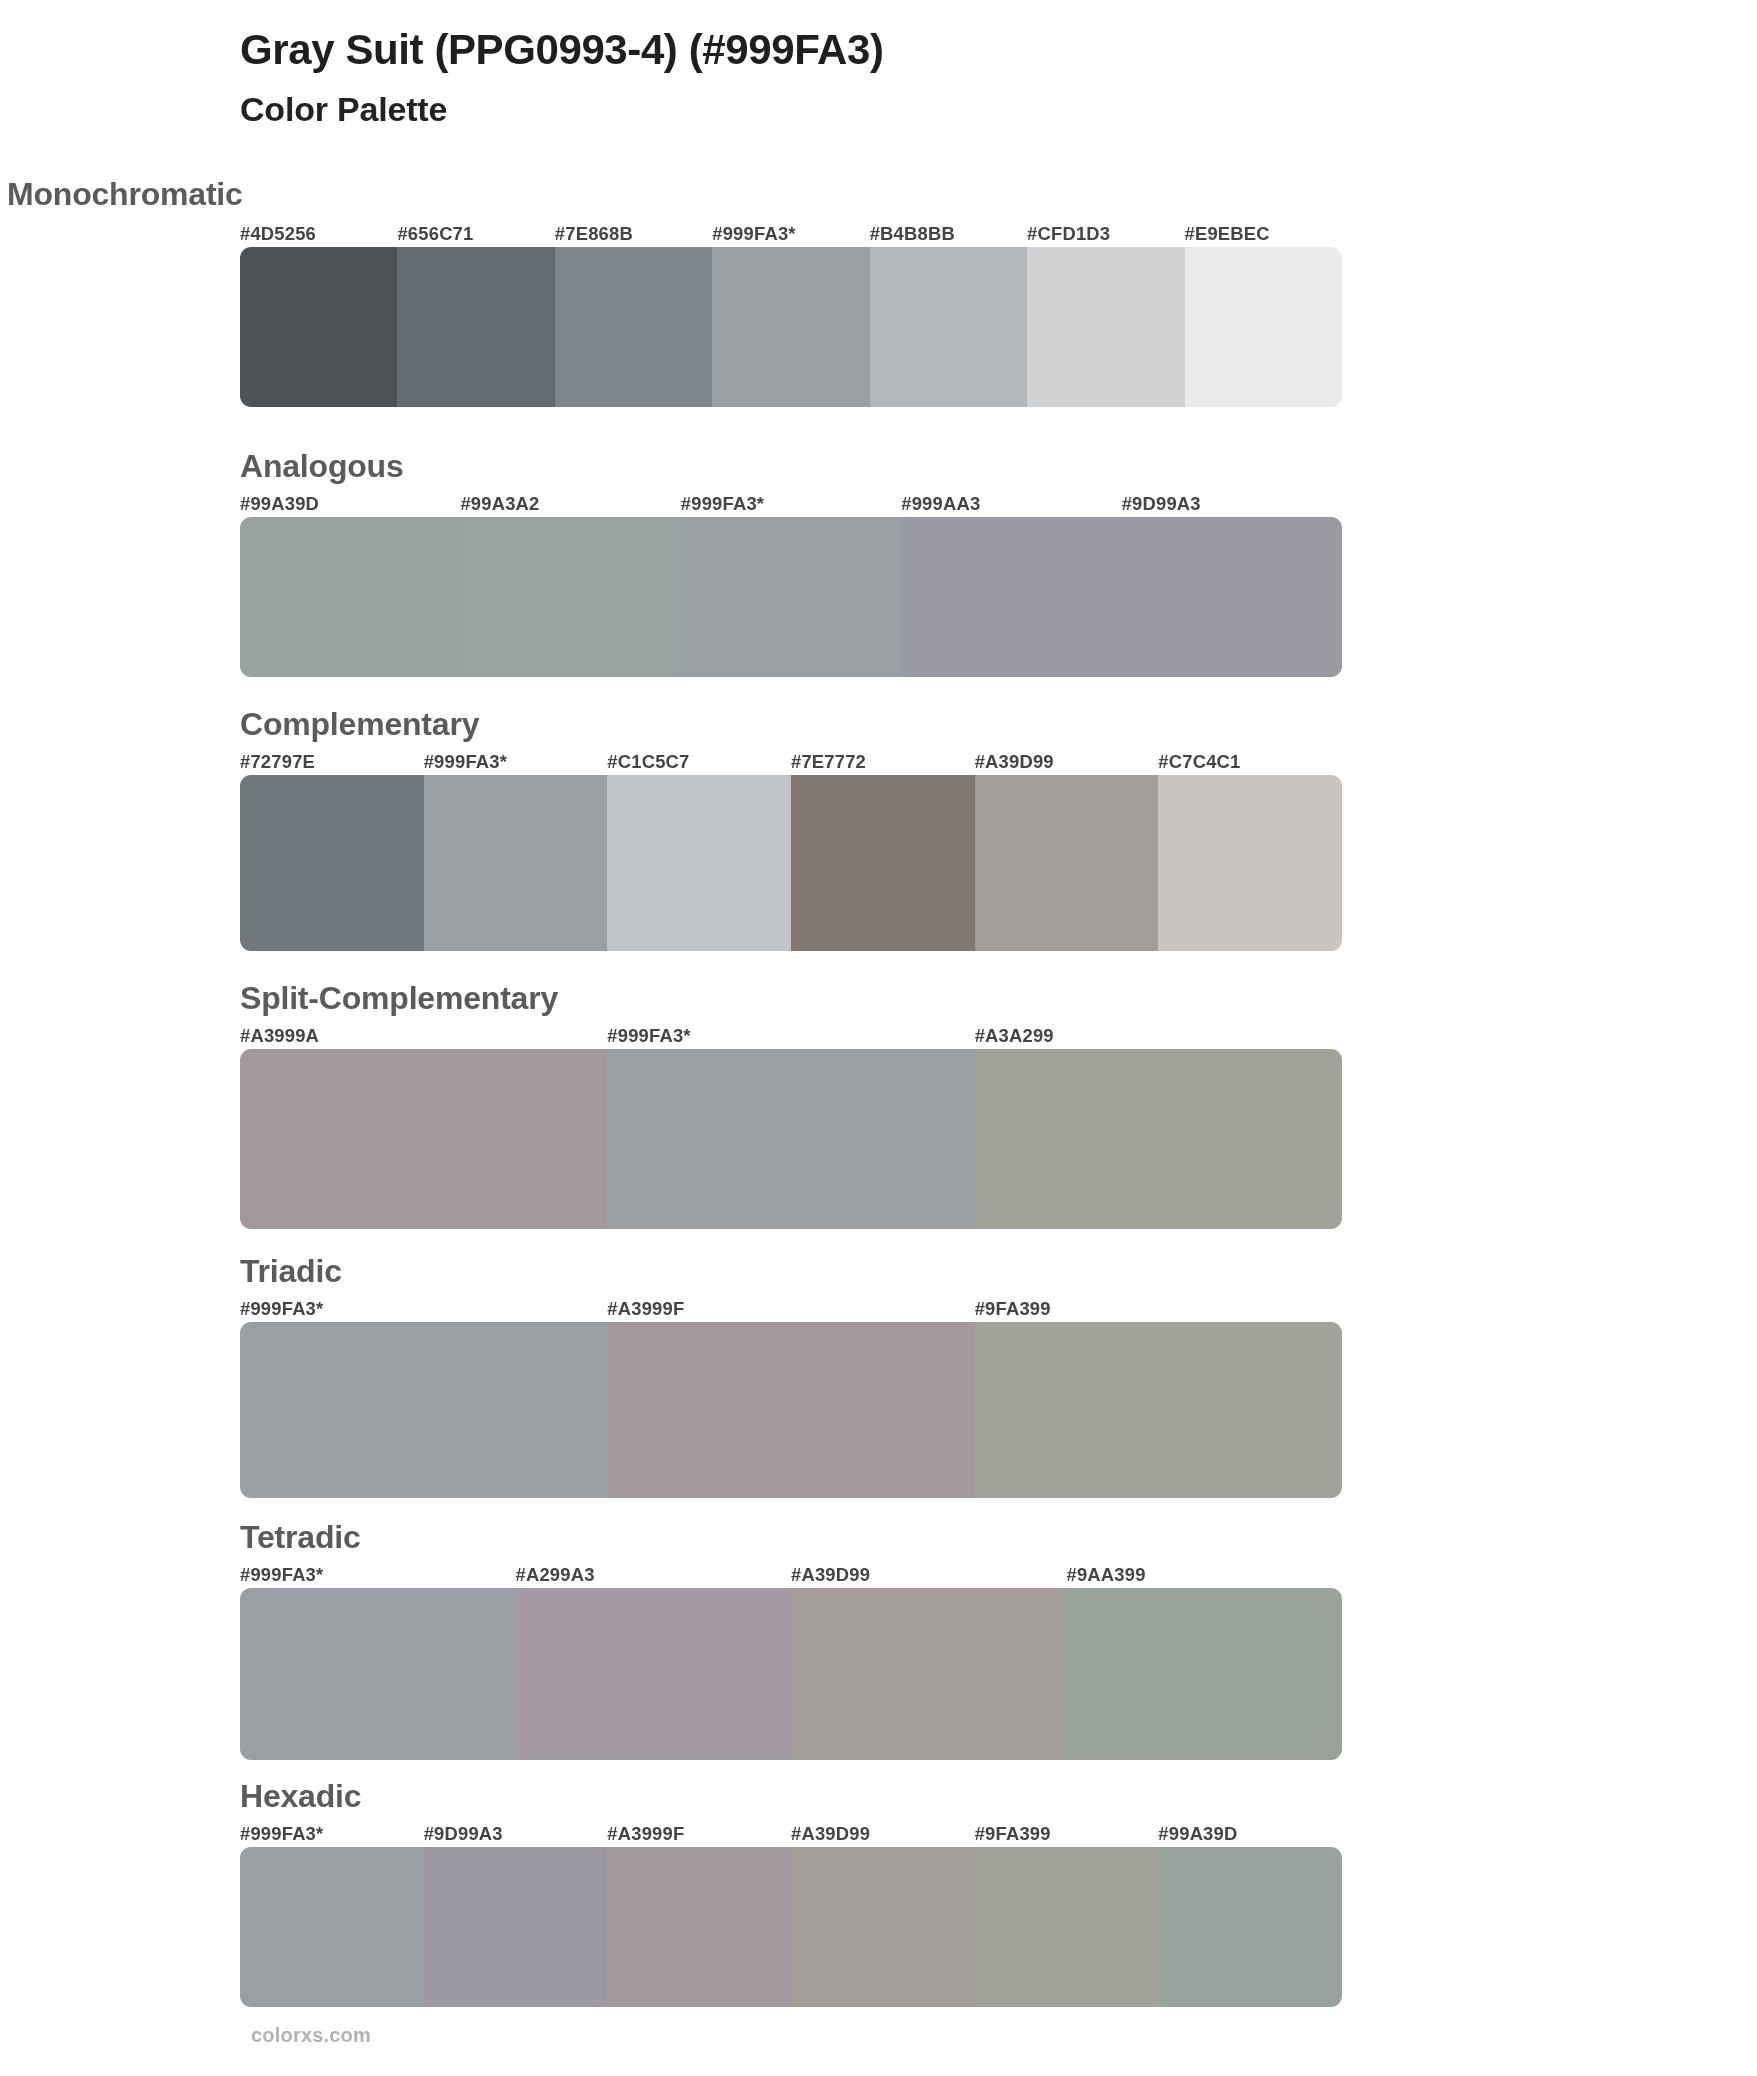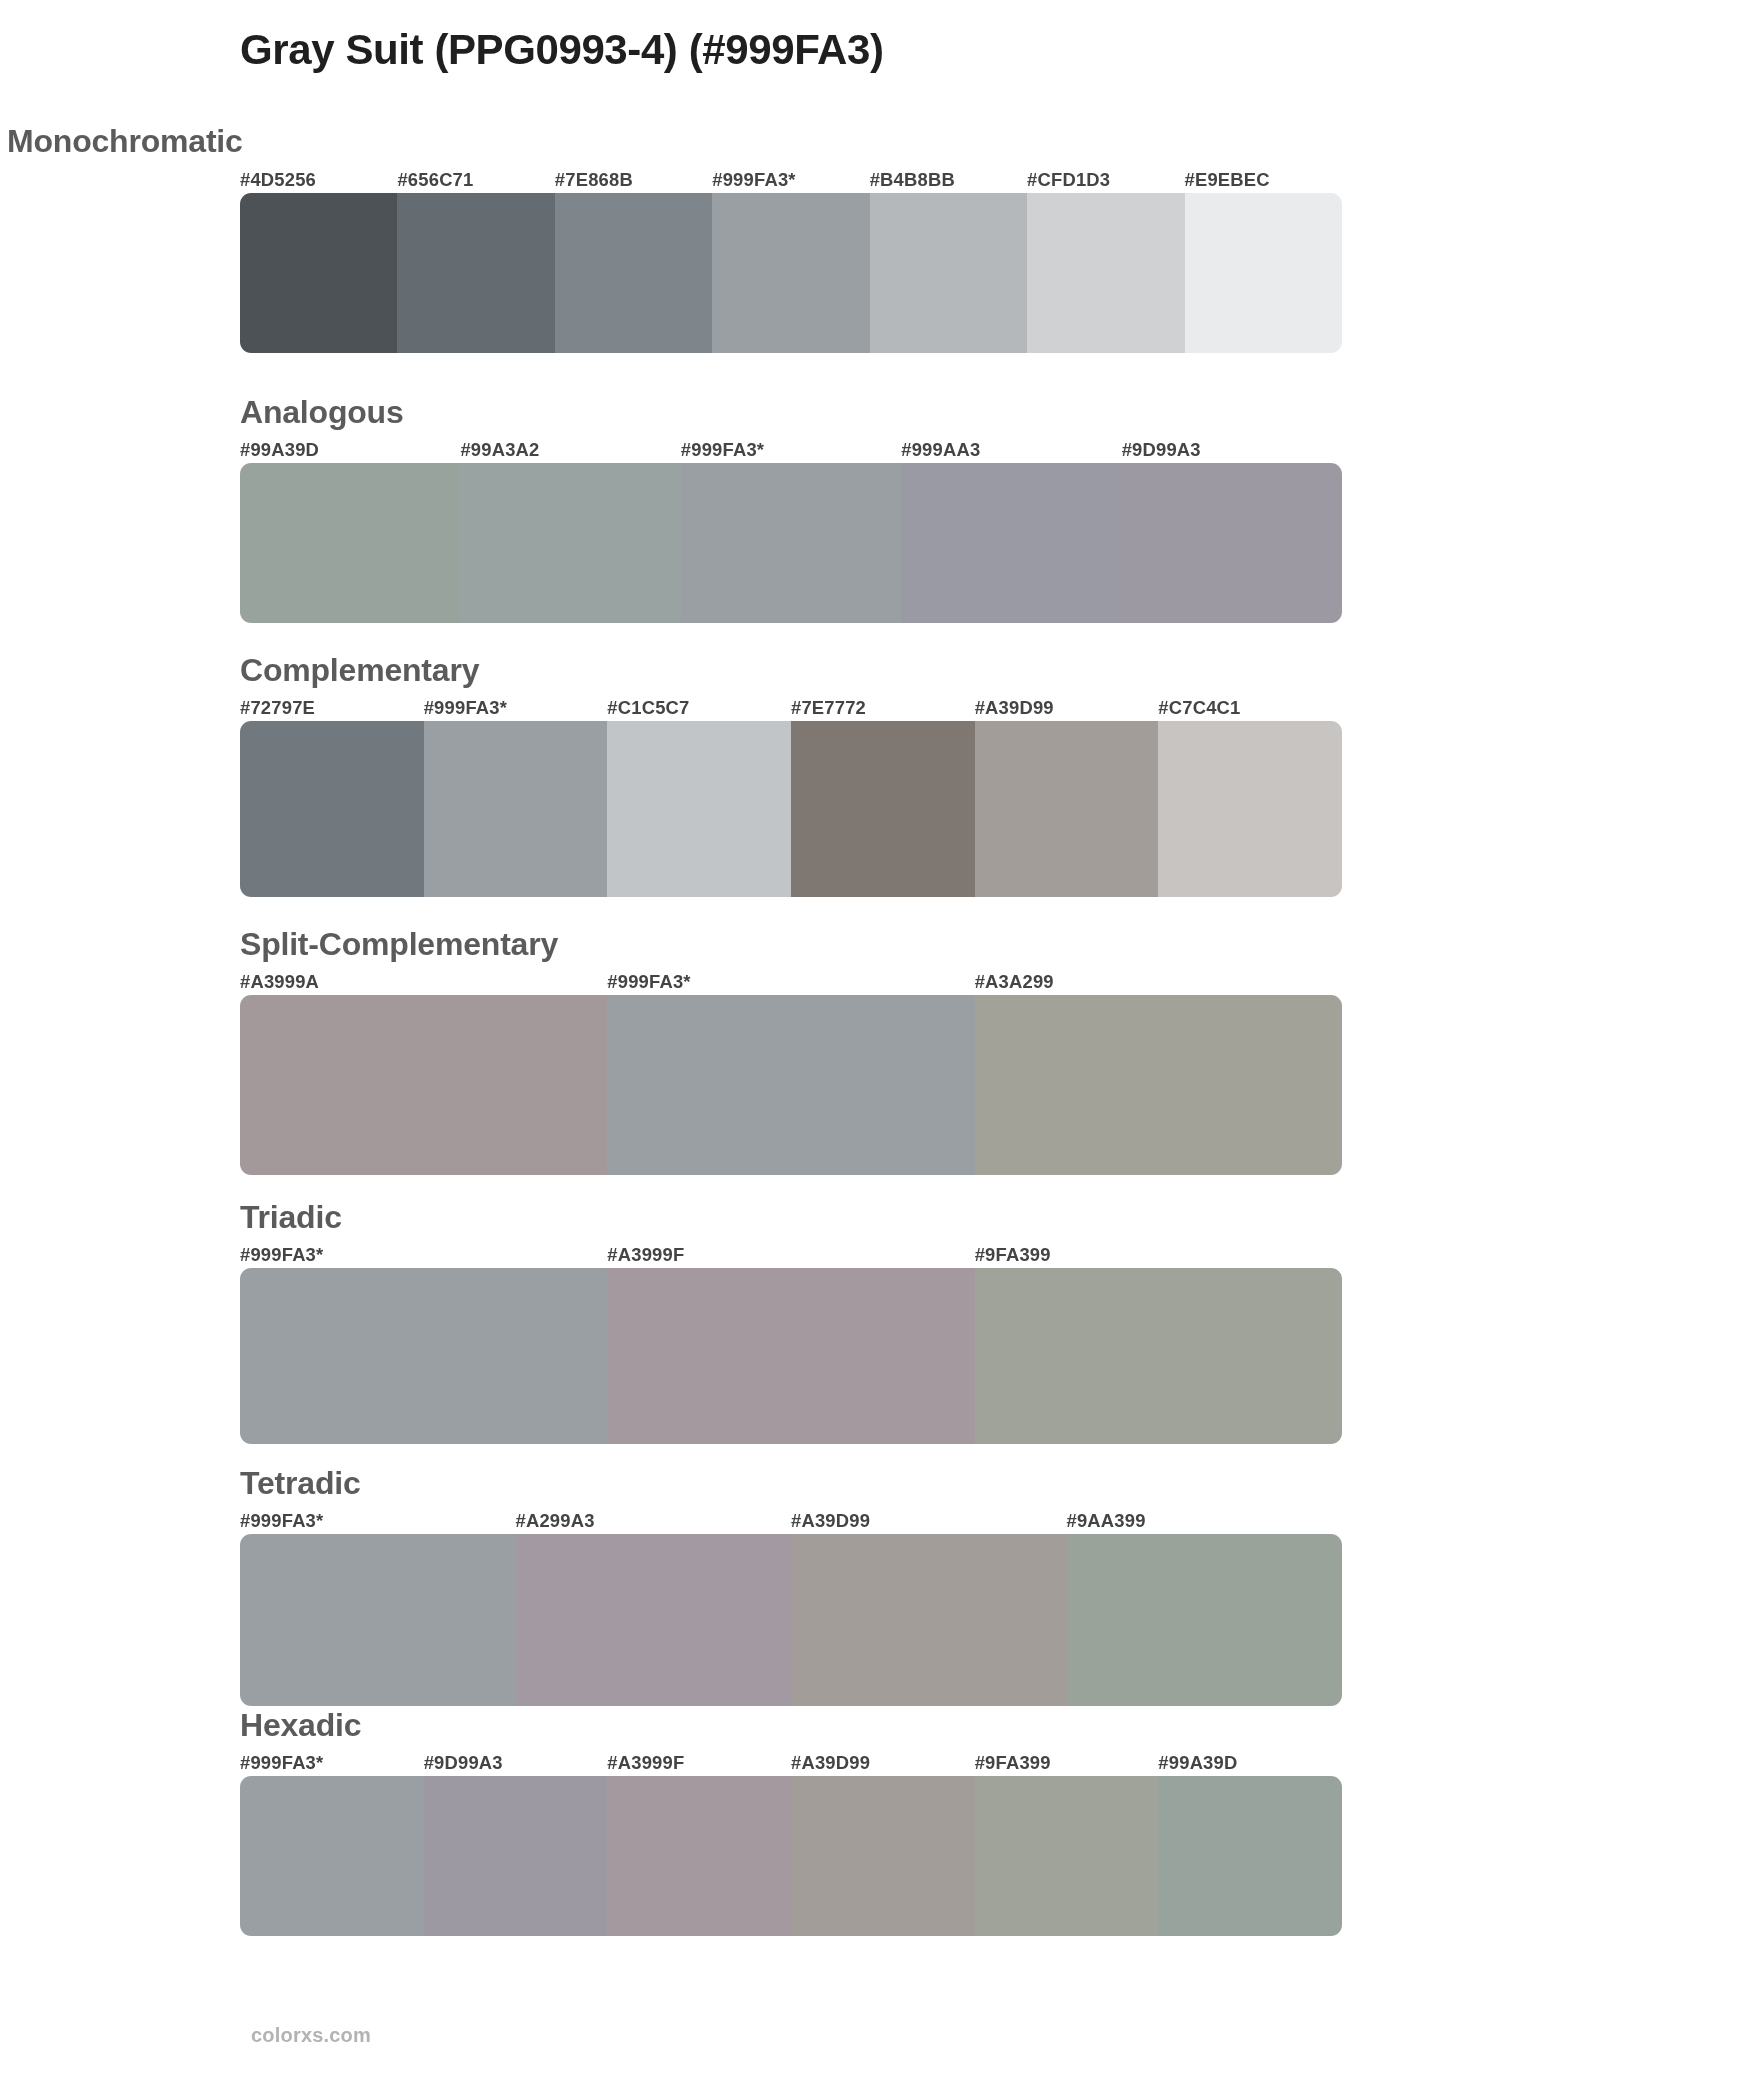--- a/index.html
+++ b/index.html
@@ -86,21 +86,21 @@
   .row-split .swatch-chip { height: 180px; }
   .row-triadic .swatch-chip { height: 176px; }
   .row-tetradic .swatch-chip { height: 172px; }
   .row-hexadic .swatch-chip { height: 160px; }
 
   .sec-mono { margin-bottom: 27px; }
   .sec-analogous { margin-bottom: 29px; margin-top: 41px; }
   .sec-complementary { margin-bottom: 29px; }
   .sec-split { margin-bottom: 24px; }
   .sec-triadic { margin-bottom: 21px; }
-  .sec-tetradic { margin-bottom: 1px; }
+  .sec-tetradic { margin-bottom: 18px; }
   .sec-hexadic { margin-bottom: 0; }
 
   .sec-mono .section-title { margin-bottom: 9.6px; padding-left: 7px; }
 
   .footer {
     position: absolute;
     left: 251px;
     bottom: 30px;
     font-size: 20px;
     font-weight: bold;
@@ -108,20 +108,21 @@
     letter-spacing: 0.2px;
   }
 </style>
 </head>
 <body>
 
 <div class="page">
 
   <div class="header">
     <div class="page-title">Gray Suit (PPG0993-4) (#999FA3)</div>
+    <div class="page-subtitle">Color Palette</div>
   </div>
 
   <div class="sections">
 
     <div class="section sec-mono">
       <div class="section-title">Monochromatic</div>
       <div class="swatch-row row-mono">
         <div class="swatch">
           <div class="swatch-label">#4D5256</div>
           <div class="swatch-chip" style="background-color: rgb(77, 82, 86);"></div>

